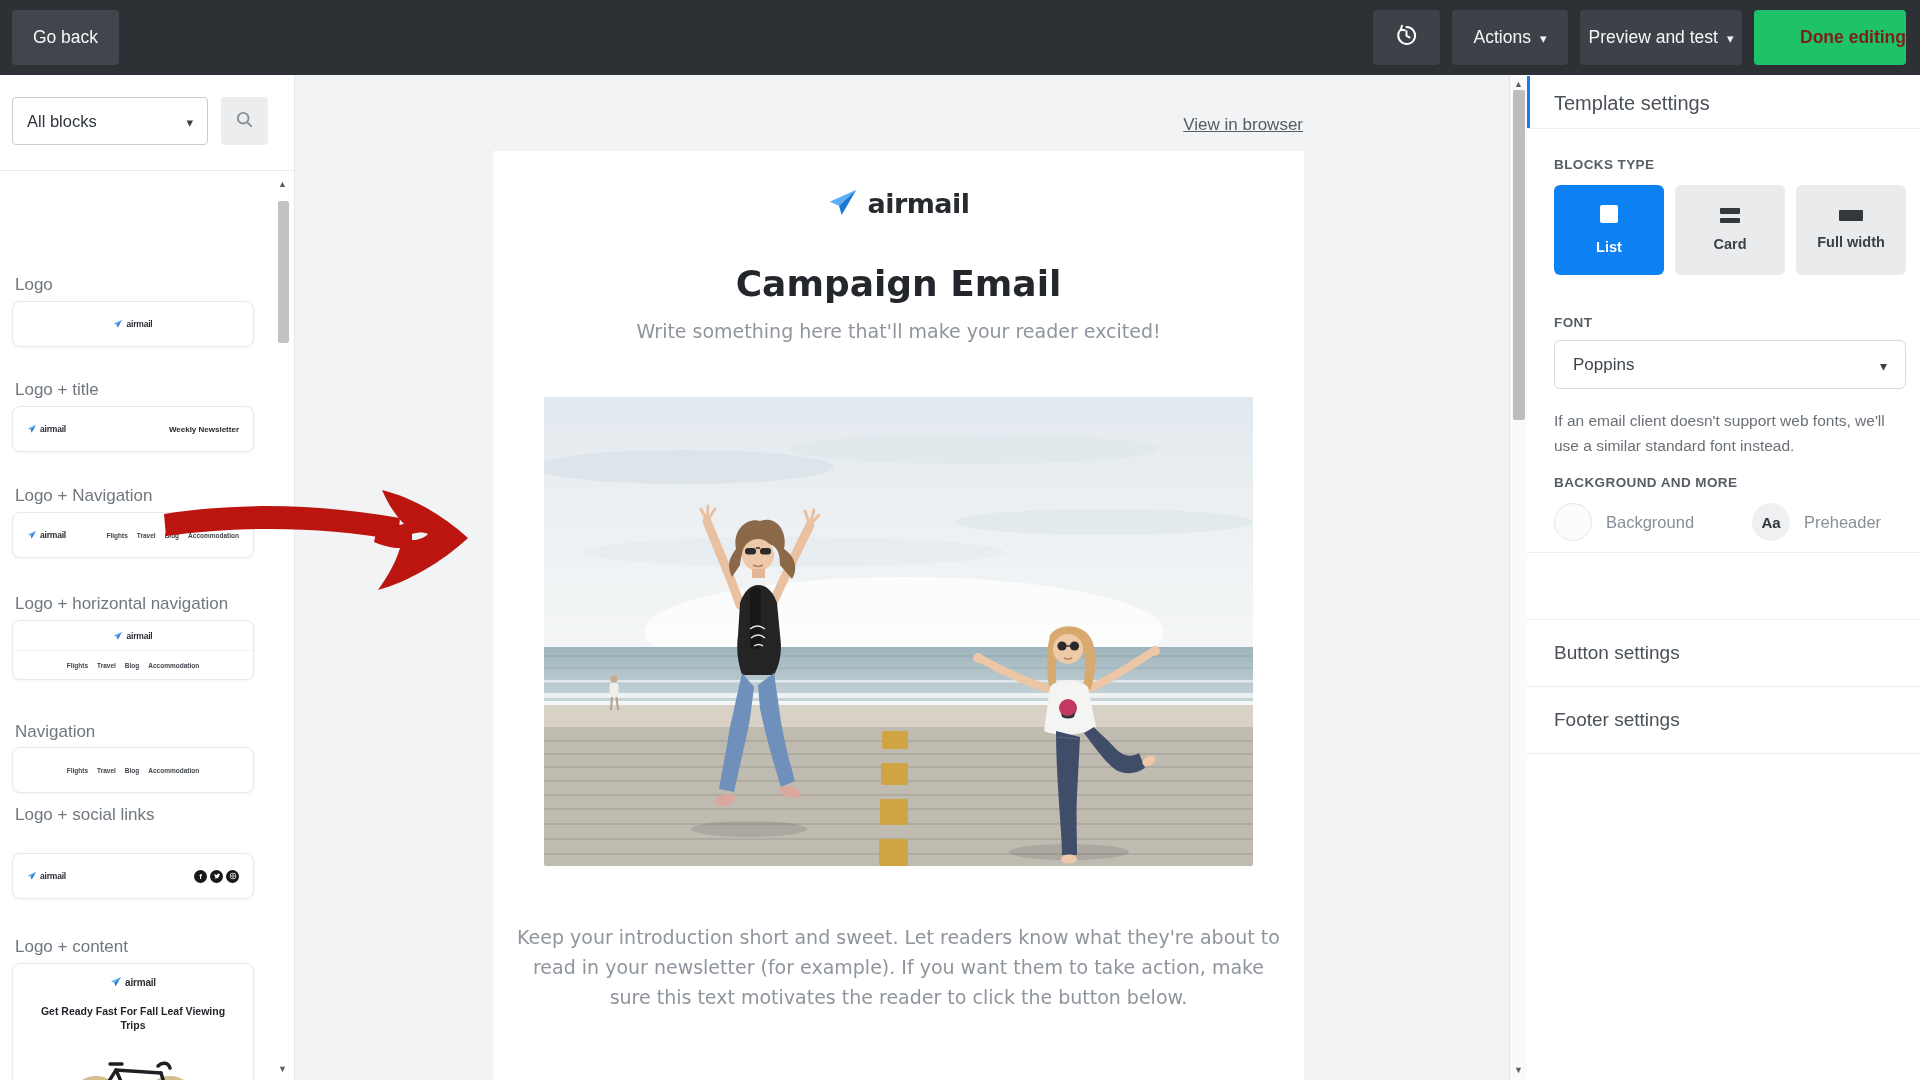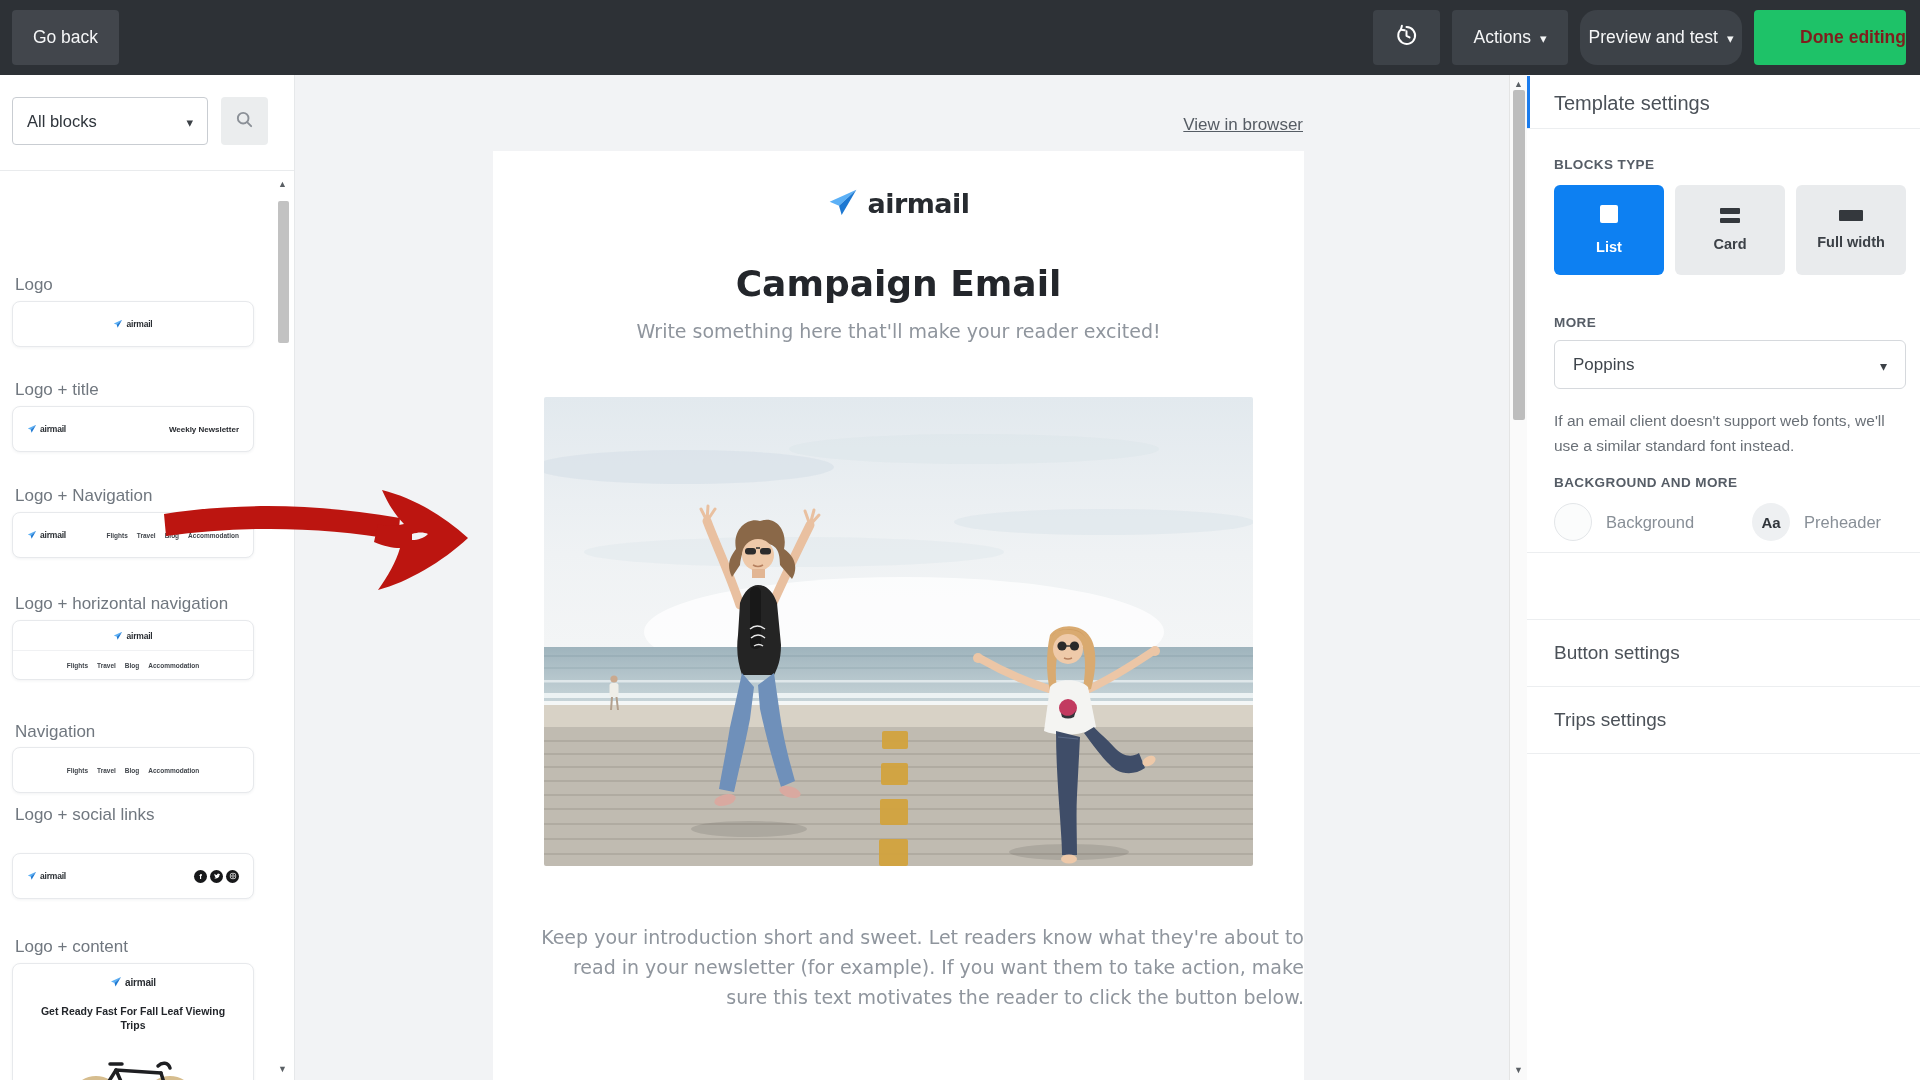--- a/index.html
+++ b/index.html
@@ -8,21 +8,21 @@
   .stage { position:absolute; inset:0; width:1920px; height:1080px; overflow:hidden; }
 
   
   .topbar { position:absolute; left:0; top:0; width:1920px; height:75px; background:#2d3136; z-index:40; }
   .tb-btn { position:absolute; top:10px; height:55px; border-radius:4px; background:#3d4248;
     color:#f5f6f7; font-size:17.5px; display:flex; align-items:center; justify-content:center;
     gap:9px; cursor:pointer; }
   .tb-go-back { left:12px; width:107px; background:#42464c; }
   .tb-history { width:67px; }
   .tb-actions { width:116px; }
-  .tb-preview { width:162px;border-radius:17px; }
+  .tb-preview { width:162px; }
   .tb-done { width:152px; background:#1ec268; color:#7f1d1d; font-weight:bold;justify-content:flex-end; }
   .tb-right { position:absolute; right:14px; top:0; height:75px; display:flex; align-items:center; gap:12px; }
   .tb-right .tb-btn { position:relative; top:0; }
   .caret { font-size:13px; line-height:1; transform:translateY(1px); }
 
   
   .sidebar { position:absolute; left:0; top:75px; width:295px; height:1005px; background:#fff;
     border-right:1px solid #e6e8ea; z-index:10; }
   .filter-select { position:absolute; left:12px; top:22px; width:196px; height:48px; background:#fff;
     border:1px solid #c9cdd2; border-radius:4px; display:flex; align-items:center; padding:0 14px;
@@ -55,21 +55,21 @@
     text-decoration:underline; cursor:pointer; }
   .email-card { position:absolute; left:198px; top:76px; width:811px; height:940px; background:#fff; }
   .email-logo { margin-top:36px; display:flex; align-items:center; justify-content:center; gap:8px; cursor:pointer; }
   .email-logo .el-text { font-family:"DejaVu Sans", sans-serif; font-weight:bold; font-size:27px;
     color:#272b30; letter-spacing:-0.5px; }
   .email-title { margin-top:44px; text-align:center; font-family:"DejaVu Sans", sans-serif;
     font-weight:bold; font-size:36px; color:#23262b; cursor:text; }
   .email-subtitle { margin-top:16px; text-align:center; font-family:"DejaVu Sans", sans-serif;
     font-size:19px; color:#8f959d; cursor:text; }
   .email-photo { margin:55px auto 0 auto; width:709px; height:469px; border-radius:2px; overflow:hidden; cursor:pointer; }
-  .email-body { margin-top:56px; text-align:right; font-family:"DejaVu Sans", sans-serif;
+  .email-body { margin-top:56px; text-align:center; font-family:"DejaVu Sans", sans-serif;
     font-size:19px; line-height:30px; color:#8f959d; cursor:text; }
 
   .cv-scroll { position:absolute; left:1509px; top:75px; width:18px; height:1005px; background:#fafafa;
     border-left:1px solid #e4e4e4; z-index:15; }
   .cv-thumb { position:absolute; left:3px; width:12px; top:15px; height:330px; background:#bdbdbd; border-radius:2px; }
 
   
   .panel { position:absolute; left:1527px; top:75px; width:393px; height:1005px; background:#fff; z-index:20; }
   .panel-accent { position:absolute; left:0; top:1px; width:3px; height:52px; background:#1b7ced; }
   .panel-h { position:absolute; left:27px; font-size:20px; color:#4b5158; cursor:pointer; }
@@ -435,21 +435,21 @@
       <span>Full width</span>
     </div>
     <div class="bt-btn" style="left:148px">
       <span class="ic-bars">
           <i></i>
           <i></i>
         </span>
       <span>Card</span>
     </div>
 
-    <div class="p-caps" style="top:240px">MORE</div>
+    <div class="p-caps" style="top:240px">FONT</div>
     <div class="font-select">
       <span>Poppins</span>
       <span class="caret">▾</span>
     </div>
     <div class="p-note">
       <div>If an email client doesn't support web fonts, we'll</div>
       <div>use a similar standard font instead.</div>
     </div>
 
     <div class="p-caps" style="top:400px">BACKGROUND AND MORE</div>
@@ -460,21 +460,21 @@
       <span class="bg-label">Preheader</span>
     </div>
 
     <div class="p-div" style="top:477px"></div>
     <div class="p-div" style="top:544px"></div>
     <div class="p-row" style="top:545px">
       <span>Button settings</span>
     </div>
     <div class="p-div" style="top:611px"></div>
     <div class="p-row" style="top:612px">
-      <span>Trips settings</span>
+      <span>Footer settings</span>
     </div>
     <div class="p-div" style="top:678px"></div>
   </section>
 
   <svg class="arrow-overlay" viewBox="0 0 360 150">
     <path fill="#bc1510" d="M14 46 C90 34 170 36 250 50 L248 72 C170 58 90 58 16 68 Z"></path>
     <path fill="#bc1510" d="M232 22 C238 36 246 48 254 56 C244 58 236 58 228 56 L224 74 C234 78 242 80 250 80 C246 94 238 108 228 122 C258 114 292 94 318 70 C294 48 264 30 232 22 Z M262 66 C268 64 274 64 278 66 C274 70 268 72 262 72 C262 70 262 68 262 66 Z"></path>
   </svg>
 
 </div>

